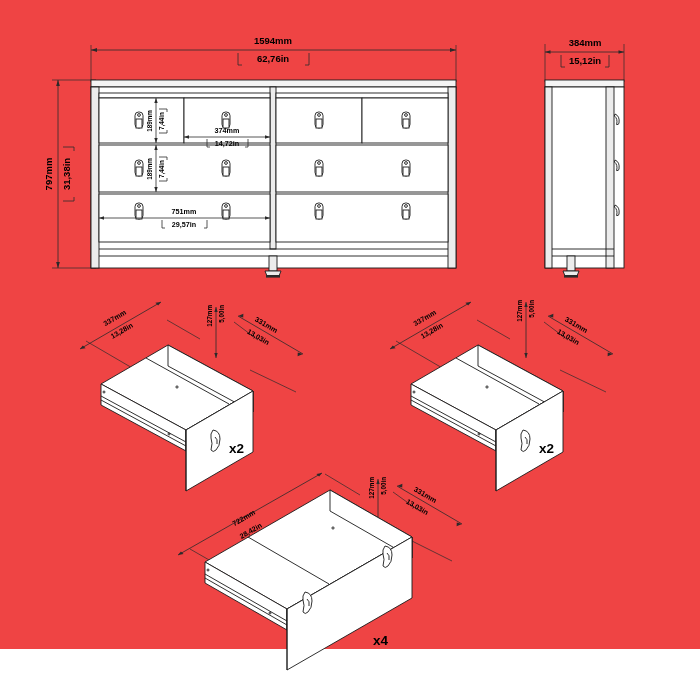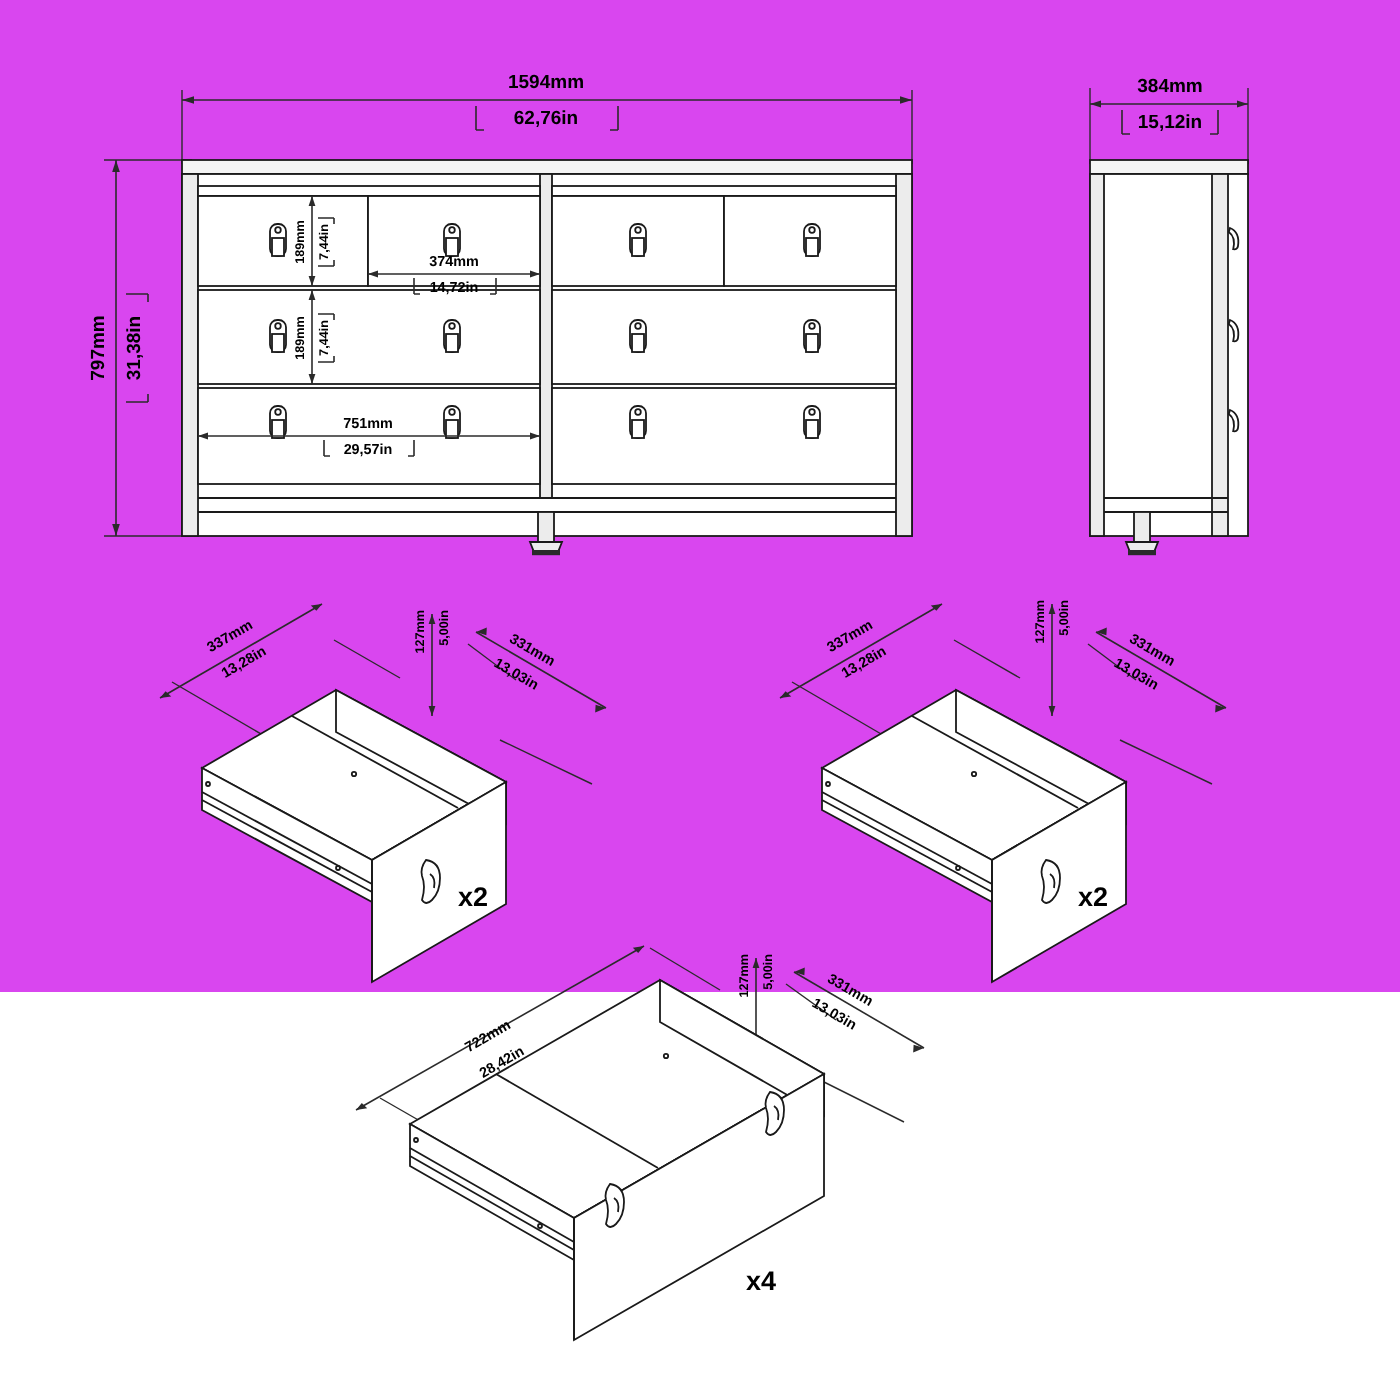--- a/index.html
+++ b/index.html
@@ -1,18 +1,18 @@
 <!DOCTYPE html>
 <html><head>
 <meta charset="utf-8">
 <style>
   html,body{margin:0;padding:0;background:#ffffff;}
   body{width:700px;height:700px;overflow:hidden;
        font-family:"Liberation Sans",sans-serif;color:#000;}
-  #stage{position:relative;width:700px;height:496px;background:#d946ef;}
+  #stage{position:relative;width:700px;height:649px;background:#ef4444;}
   svg{display:block;}
   .ln{stroke:#1a1a1a;fill:none;}
   .thin{stroke-width:0.9;}
   .dim{stroke:#2b2b2b;stroke-width:0.8;fill:none;}
   .ext{stroke:#2b2b2b;stroke-width:0.7;fill:none;}
   .fillw{fill:#ffffff;}
   .fillg{fill:#f4f4f4;}
   .fillgg{fill:#ececec;}
   .dark{fill:#2a2a2a;}
   .txt{font-family:"Liberation Sans",sans-serif;font-weight:bold;fill:#000;}

